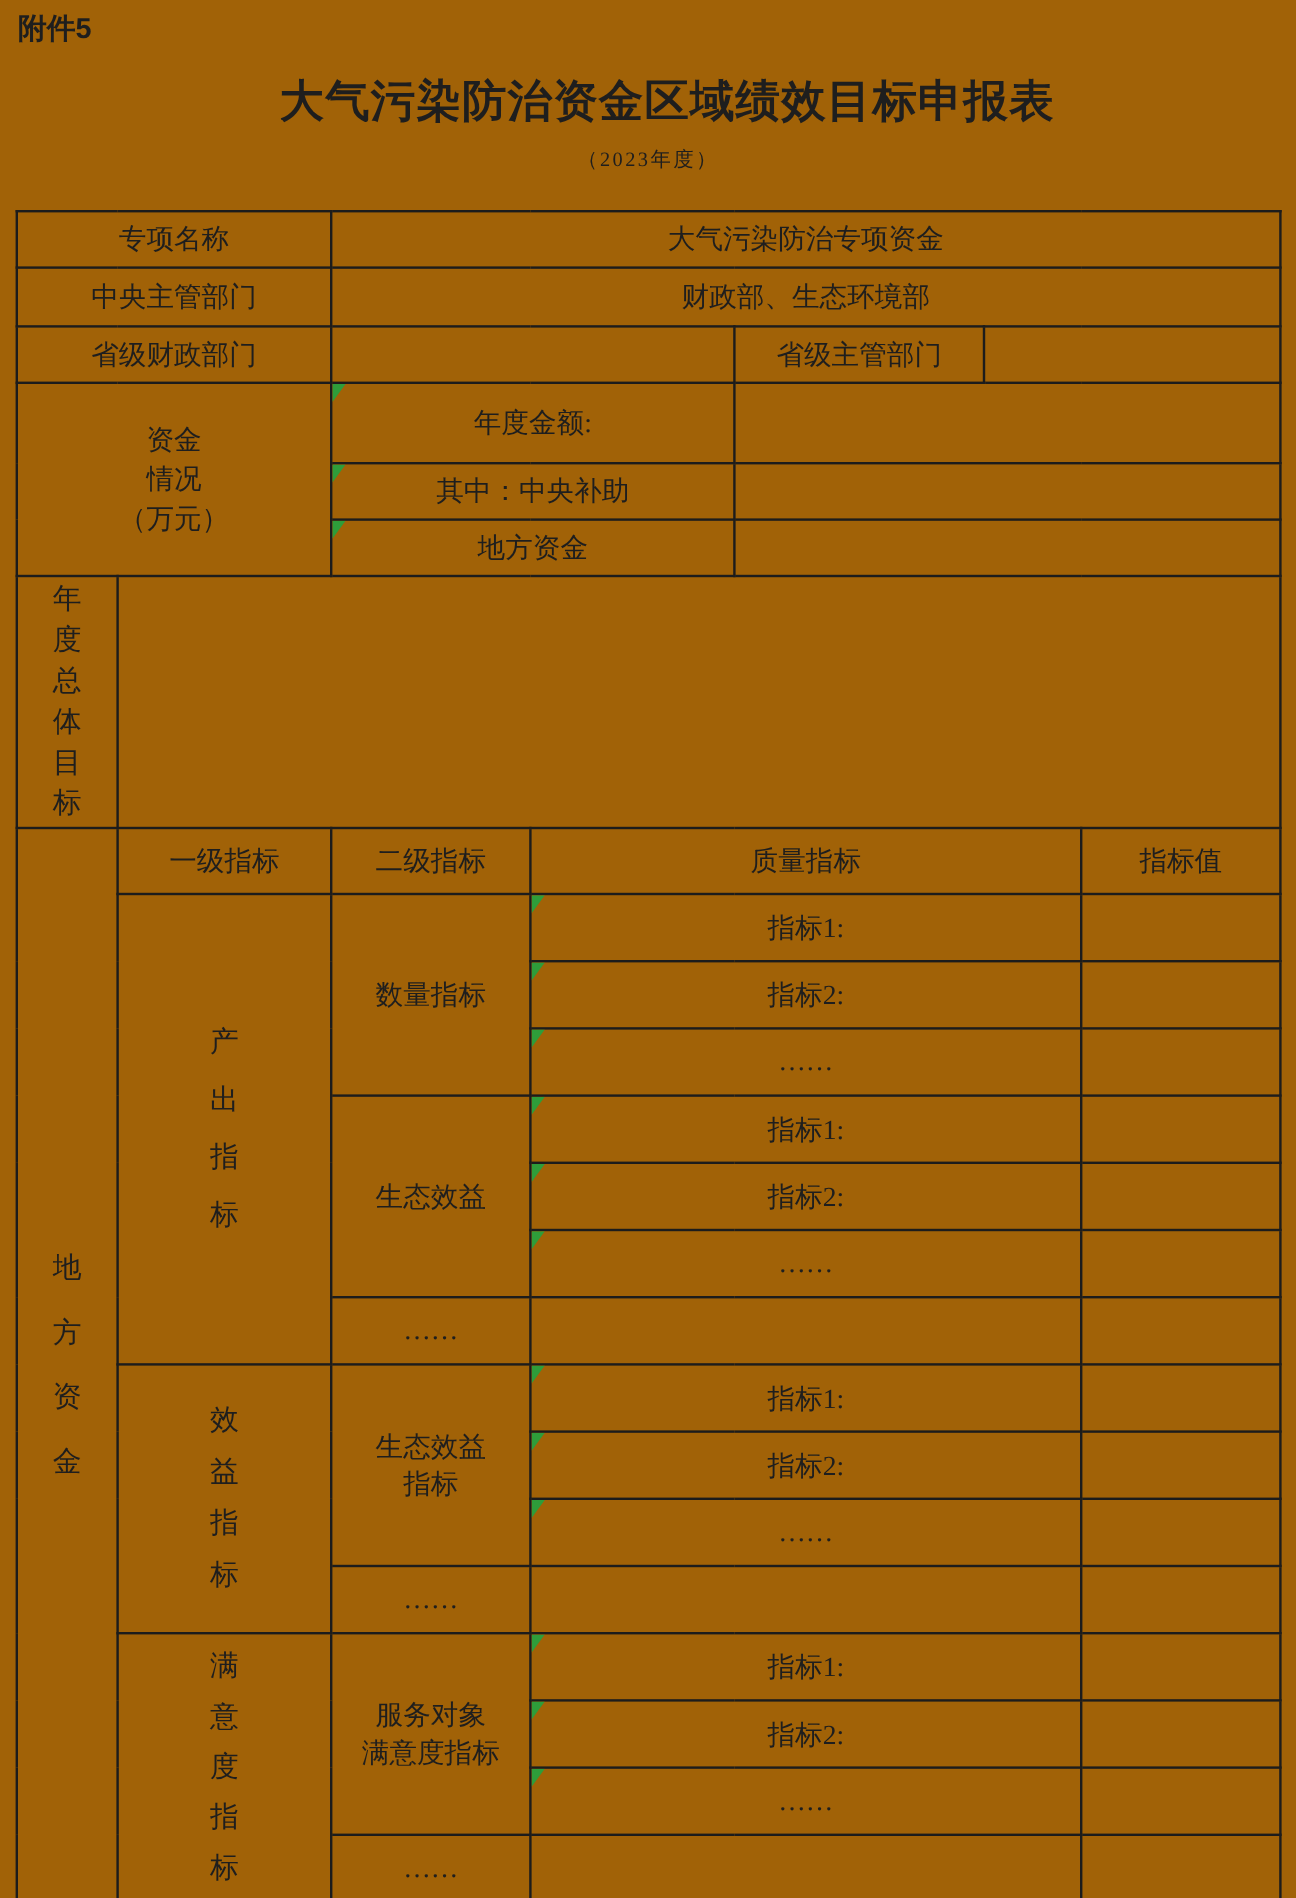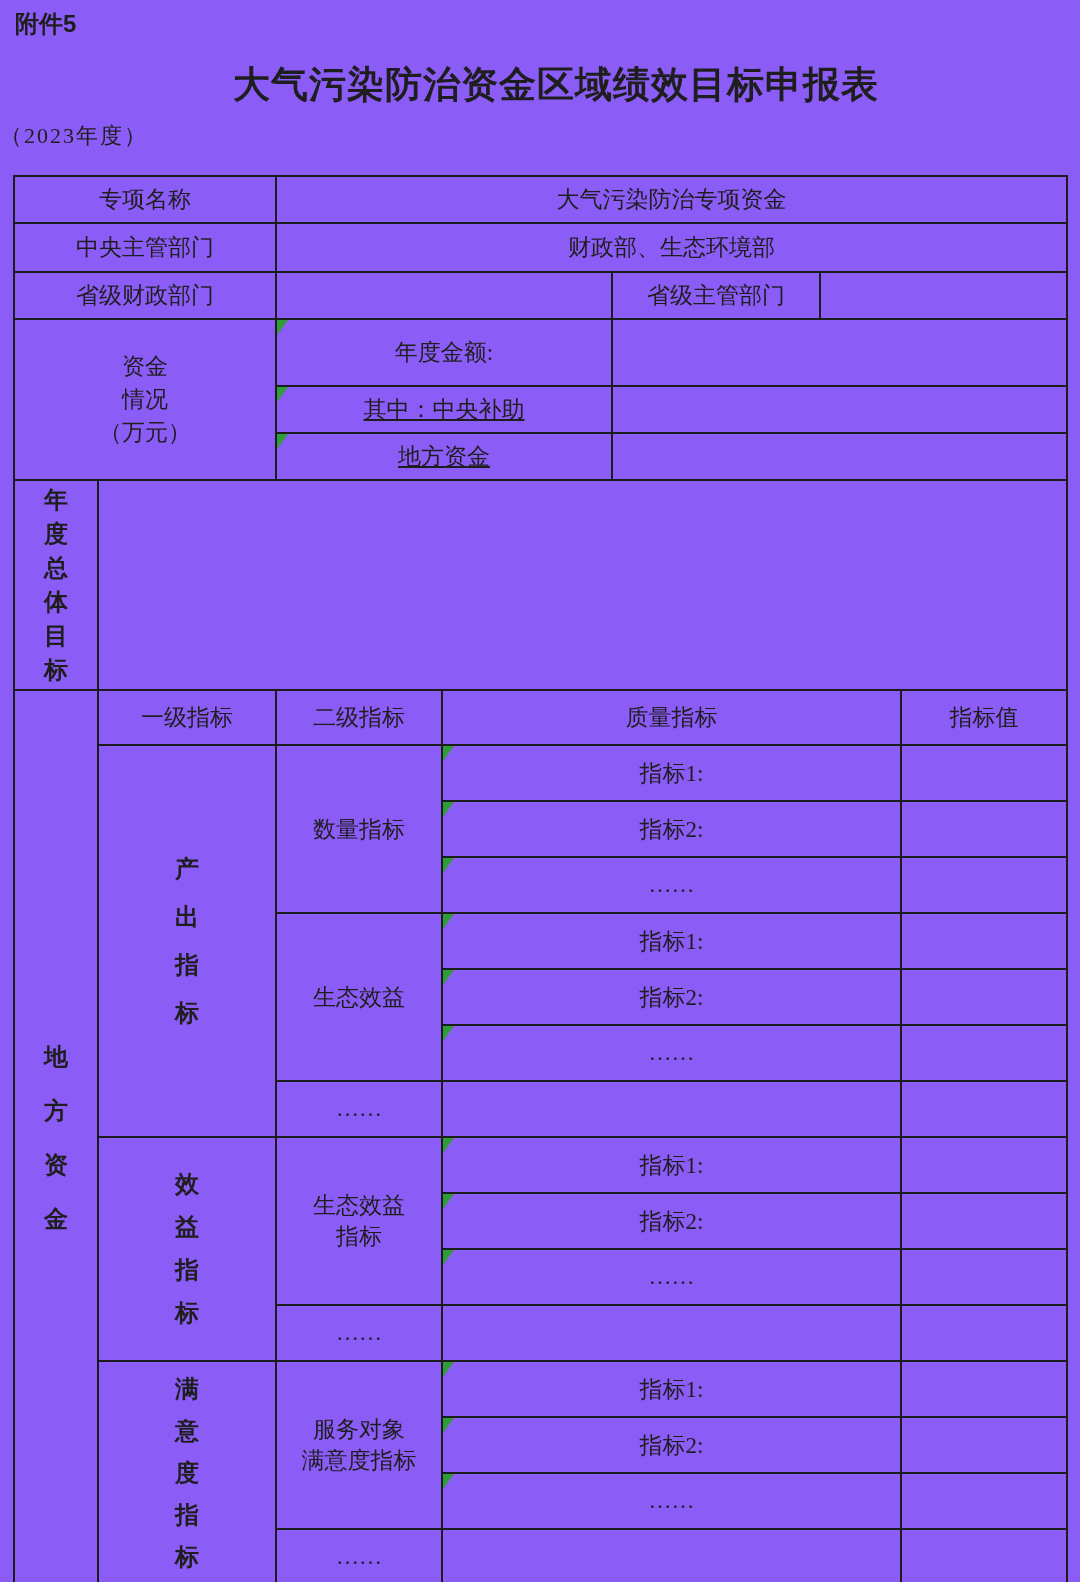--- a/index.html
+++ b/index.html
@@ -1,37 +1,37 @@
 <!DOCTYPE html>
 <html><head>
 <meta charset="utf-8">
 <style>
   html,body{margin:0;padding:0;background:#e8e8e8;}
   .canvas{
     position:relative;
     width:1080px;height:1582px;
-    background:#8b5cf6;
+    background:#a16207;
     font-family:"Liberation Serif","DejaVu Serif",serif;
     color:#1e1e1e;
     overflow:hidden;
   }
   .attachment{
     position:absolute;left:15px;top:8px;
     font-family:"Liberation Sans","DejaVu Sans",sans-serif;
     font-weight:bold;font-size:24px;
   }
   .title{
     position:absolute;top:60px;left:0;width:100%;
     text-align:center;font-size:37px;font-weight:bold;
     letter-spacing:1px;
     padding-left:16px;
   }
   .subtitle{
     position:absolute;top:121px;left:0;width:100%;
-    font-size:22px;letter-spacing:2px;
+    text-align:center;font-size:17px;letter-spacing:2px;
   }
   table.form{
     position:absolute;left:13px;top:175px;
     width:1053px;
     border-collapse:collapse;table-layout:fixed;padding-left:25px;
   }
   table.form td{
     border:2px solid #1c1c1c;
     font-size:23px;
     text-align:center;vertical-align:middle;
@@ -39,35 +39,34 @@
     position:relative;
     overflow:hidden;
   }
   tr.r47{height:47px}
   tr.r49{height:49px}
   tr.r50{height:67px}
   tr.r208{height:208px}
   tr.r55{height:55px}
   tr.r56{height:56px}
   td.al{text-align:left;padding-left:26px;}
-  td.ar{text-align:right;padding-right:14px;text-decoration:underline;}
+  td.ar{text-align:right;padding-right:14px;}
   td.item{text-align:left;padding-left:19px;}
   .tri{
     position:absolute;top:0;left:0;
     width:0;height:0;display:block;
     border-top:15px solid #2e9d3a;
     border-right:11px solid transparent;
   }
   .vtext{
     display:inline-block;
     width:1.08em;
     word-break:break-all;
     font-size:24px;
     text-align:center;
-    font-weight:bold;
   }
   .lh34{line-height:34px}
   .lh54{line-height:54px}
   .lh48{line-height:48px}
   .lh43{line-height:43px}
   .lh42{line-height:42px}
   .stack div{line-height:33px;}
   .wrap2 div{line-height:31px;}
 </style>
 </head>

